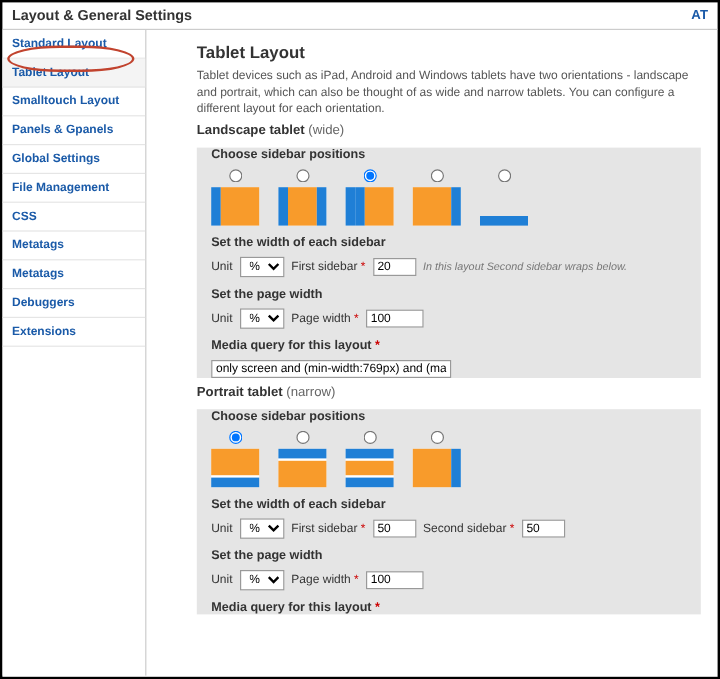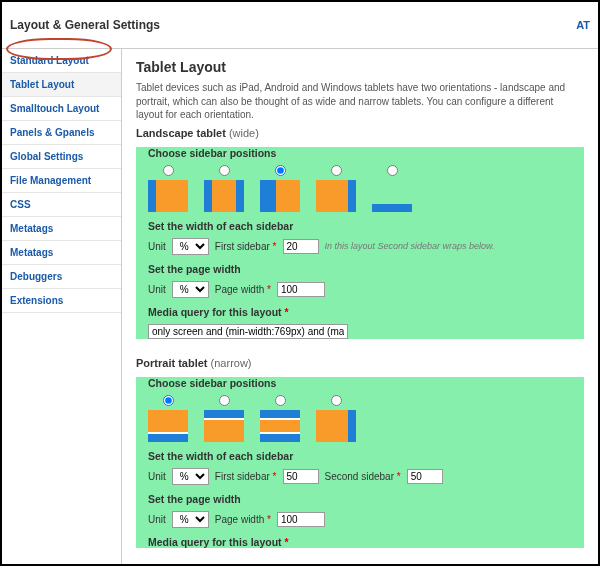--- a/index.html
+++ b/index.html
@@ -1,31 +1,31 @@
 <!DOCTYPE html>
 <html><head>
 <meta charset="utf-8">
 <style>
   * { box-sizing: border-box; margin: 0; padding: 0; }
   body { font-family: Arial, sans-serif; font-size: 11px; color: #333; background: #fff; }
   .page { width: 600px; height: 566px; border: 2px solid #000; overflow: hidden; position: relative; }
-  .header { display: flex; justify-content: space-between; align-items: center; padding: 16px 8px; border-bottom: 1px solid #ccc; }
+  .header { display: flex; justify-content: space-between; align-items: center; padding: 4px 8px; border-bottom: 1px solid #ccc; }
   .header h1 { font-size: 12px; font-weight: bold; }
   .header .brand { font-weight: bold; color: #1a5aa8; font-size: 11px; }
-  .body { display: flex; height: calc(100% - 24px); }
+  .body { display: flex; height: calc(100% - 24px); gap: 28px; }
   .sidebar { width: 120px; border-right: 1px solid #ccc; background: #fff; }
   .sidebar .item { display:block; padding: 6px 8px; font-size: 10px; font-weight: bold; color: #1a5aa8; border-bottom: 1px solid #e5e5e5; text-decoration: none; position: relative; cursor:pointer; }
   .sidebar .item.active { background: #f4f4f4; }
   .oval { position: absolute; border: 2px solid #c1432e; border-radius: 50%/60%; left: 4px; top: 36px; width: 106px; height: 22px; pointer-events: none; }
   .main { flex: 1; overflow-y: auto; padding: 10px 14px; }
   .main h2 { font-size: 14px; font-weight: bold; margin-bottom: 6px; color: #333; }
   .main p.lead { font-size: 10px; line-height: 1.35; color: #555; max-width: 430px; }
   .section-title { font-size: 11px; font-weight: bold; margin: 5px 0 4px; }
   .section-title .hint { font-weight: normal; color: #666; }
-  .panel { background: #86efac; padding: 0 12px; margin-bottom: 18px; }
+  .panel { background: #e5e5e5; padding: 0 12px; margin-bottom: 6px; }
   .subhead { font-size: 10.5px; font-weight: bold; margin: 8px 0 6px; }
   .opts { display: flex; gap: 16px; align-items: flex-start; margin-bottom: 4px; }
   .opt { display: flex; flex-direction: column; align-items: center; gap: 4px; }
   .opt input { width: 11px; height: 11px; }
   .thumb { width: 40px; height: 32px; background: #fff; position: relative; display: flex; }
   .thumb .main-area { background: #f89b2b; }
   .thumb .s1, .thumb .s2 { background: #1f7fd6; }
   
   .t-sl .s1 { width: 8px; } .t-sl .main-area { flex:1; }
   .t-slsr .s1 { width: 8px; } .t-slsr .main-area { flex:1; } .t-slsr .s2 { width: 8px; }

